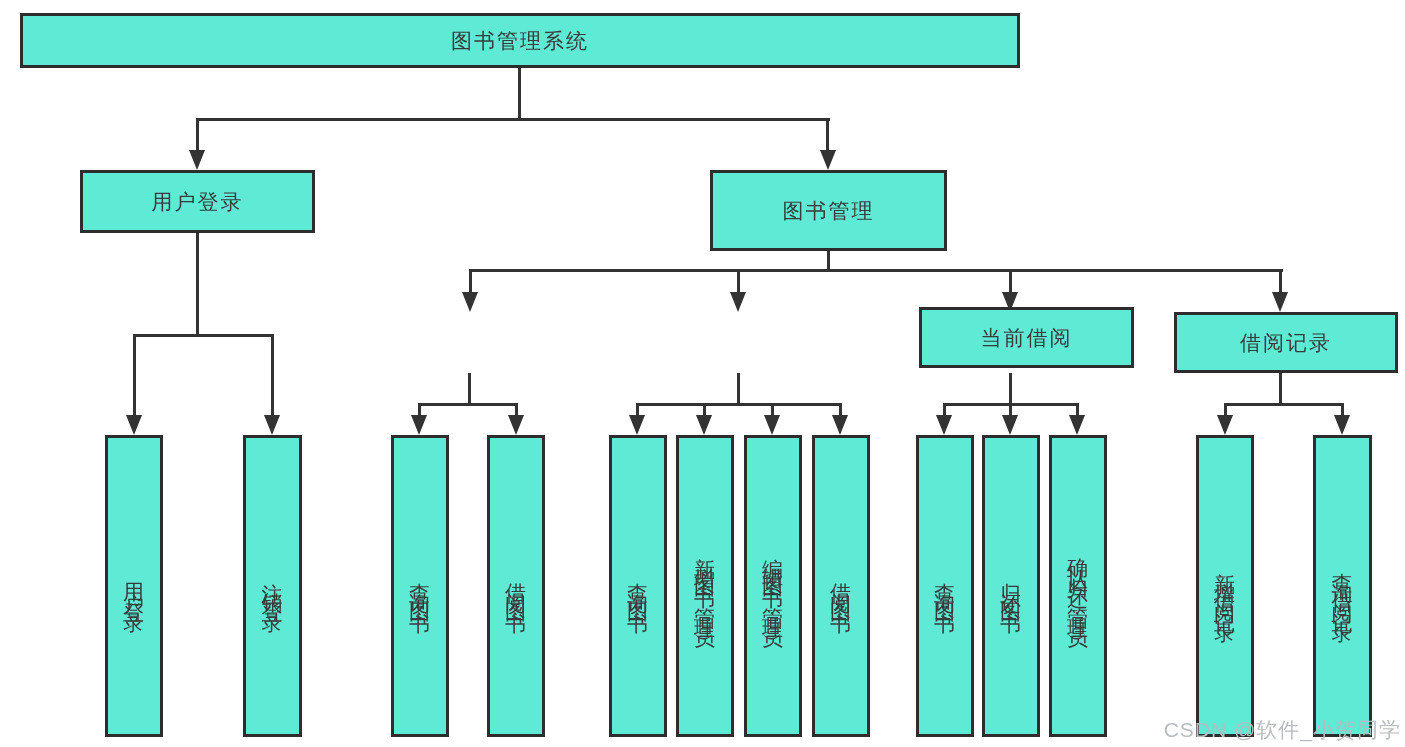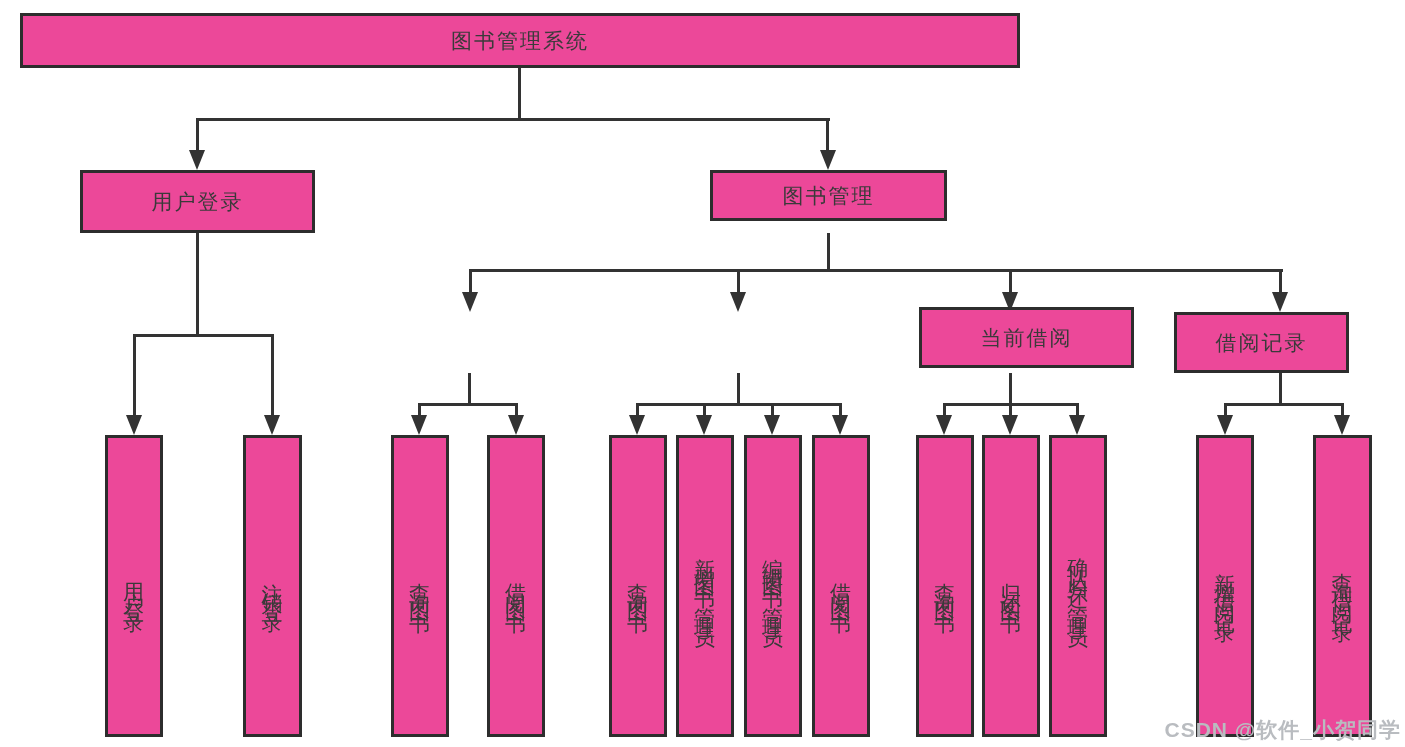--- a/index.html
+++ b/index.html
@@ -7,21 +7,21 @@
     position: relative;
     width: 1405px;
     height: 747px;
     background: #ffffff;
     font-family: "Liberation Sans", "DejaVu Sans", sans-serif;
     color: #3a3a3a;
     overflow: hidden;
   }
   .node {
     position: absolute;
-    background: #ec4899;
+    background: #5eead4;
     border: 3px solid #2d2d2d;
     box-sizing: border-box;
     display: flex;
     align-items: center;
     justify-content: center;
     font-size: 21px;
     letter-spacing: 2px;
     white-space: nowrap;
     z-index: 2;
   }
@@ -47,21 +47,20 @@
     z-index: 1;
   }
   .watermark {
     position: absolute;
     right: 4px;
     top: 716px;
     font-size: 21px;
     letter-spacing: 1px;
     color: #b9bcc0;
     z-index: 3;
-    font-weight: bold;
   }
 </style>
 </head>
 <body>
 
 <div class="canvas">
 
   <div class="node" style="left:20px; top:13px; width:1000px; height:55px;">
     <span>图书管理系统</span>
   </div>
@@ -69,21 +68,21 @@
   <div class="line" style="left:518px; top:68px;  width:3px;   height:52px;"></div>
   <div class="line" style="left:196px; top:118px; width:634px; height:3px;"></div>
   <div class="line" style="left:196px; top:118px; width:3px;   height:34px;"></div>
   <div class="line" style="left:826px; top:118px; width:3px;   height:34px;"></div>
   <div class="arrow" style="left:189px; top:150px;"></div>
   <div class="arrow" style="left:820px; top:150px;"></div>
 
   <div class="node" style="left:80px; top:170px; width:235px; height:63px;">
     <span>用户登录</span>
   </div>
-  <div class="node" style="left:710px; top:170px; width:237px; height:51px;">
+  <div class="node" style="left:710px; top:170px; width:237px; height:81px;">
     <span>图书管理</span>
   </div>
 
   <div class="line" style="left:196px; top:233px; width:3px;   height:104px;"></div>
   <div class="line" style="left:133px; top:334px; width:141px; height:3px;"></div>
   <div class="line" style="left:133px; top:334px; width:3px;   height:82px;"></div>
   <div class="line" style="left:271px; top:334px; width:3px;   height:82px;"></div>
   <div class="arrow" style="left:126px; top:415px;"></div>
   <div class="arrow" style="left:264px; top:415px;"></div>
 
@@ -94,21 +93,21 @@
   <div class="line" style="left:1009px; top:269px; width:3px; height:25px;"></div>
   <div class="line" style="left:1279px; top:269px; width:3px; height:25px;"></div>
   <div class="arrow" style="left:462px;  top:292px;"></div>
   <div class="arrow" style="left:730px;  top:292px;"></div>
   <div class="arrow" style="left:1002px; top:292px;"></div>
   <div class="arrow" style="left:1272px; top:292px;"></div>
 
   <div class="node" style="left:903px; top:307px; width:215px; height:61px;margin-left:16px;">
     <span>当前借阅</span>
   </div>
-  <div class="node" style="left:1174px; top:312px; width:175px; height:61px;">
+  <div class="node" style="left:1174px; top:312px; width:224px; height:61px;">
     <span>借阅记录</span>
   </div>
 
   <div class="line" style="left:468px; top:373px; width:3px;   height:33px;"></div>
   <div class="line" style="left:418px; top:403px; width:100px; height:3px;"></div>
   <div class="line" style="left:418px; top:403px; width:3px;   height:14px;"></div>
   <div class="line" style="left:515px; top:403px; width:3px;   height:14px;"></div>
   <div class="arrow" style="left:411px; top:415px;"></div>
   <div class="arrow" style="left:508px; top:415px;"></div>
 

